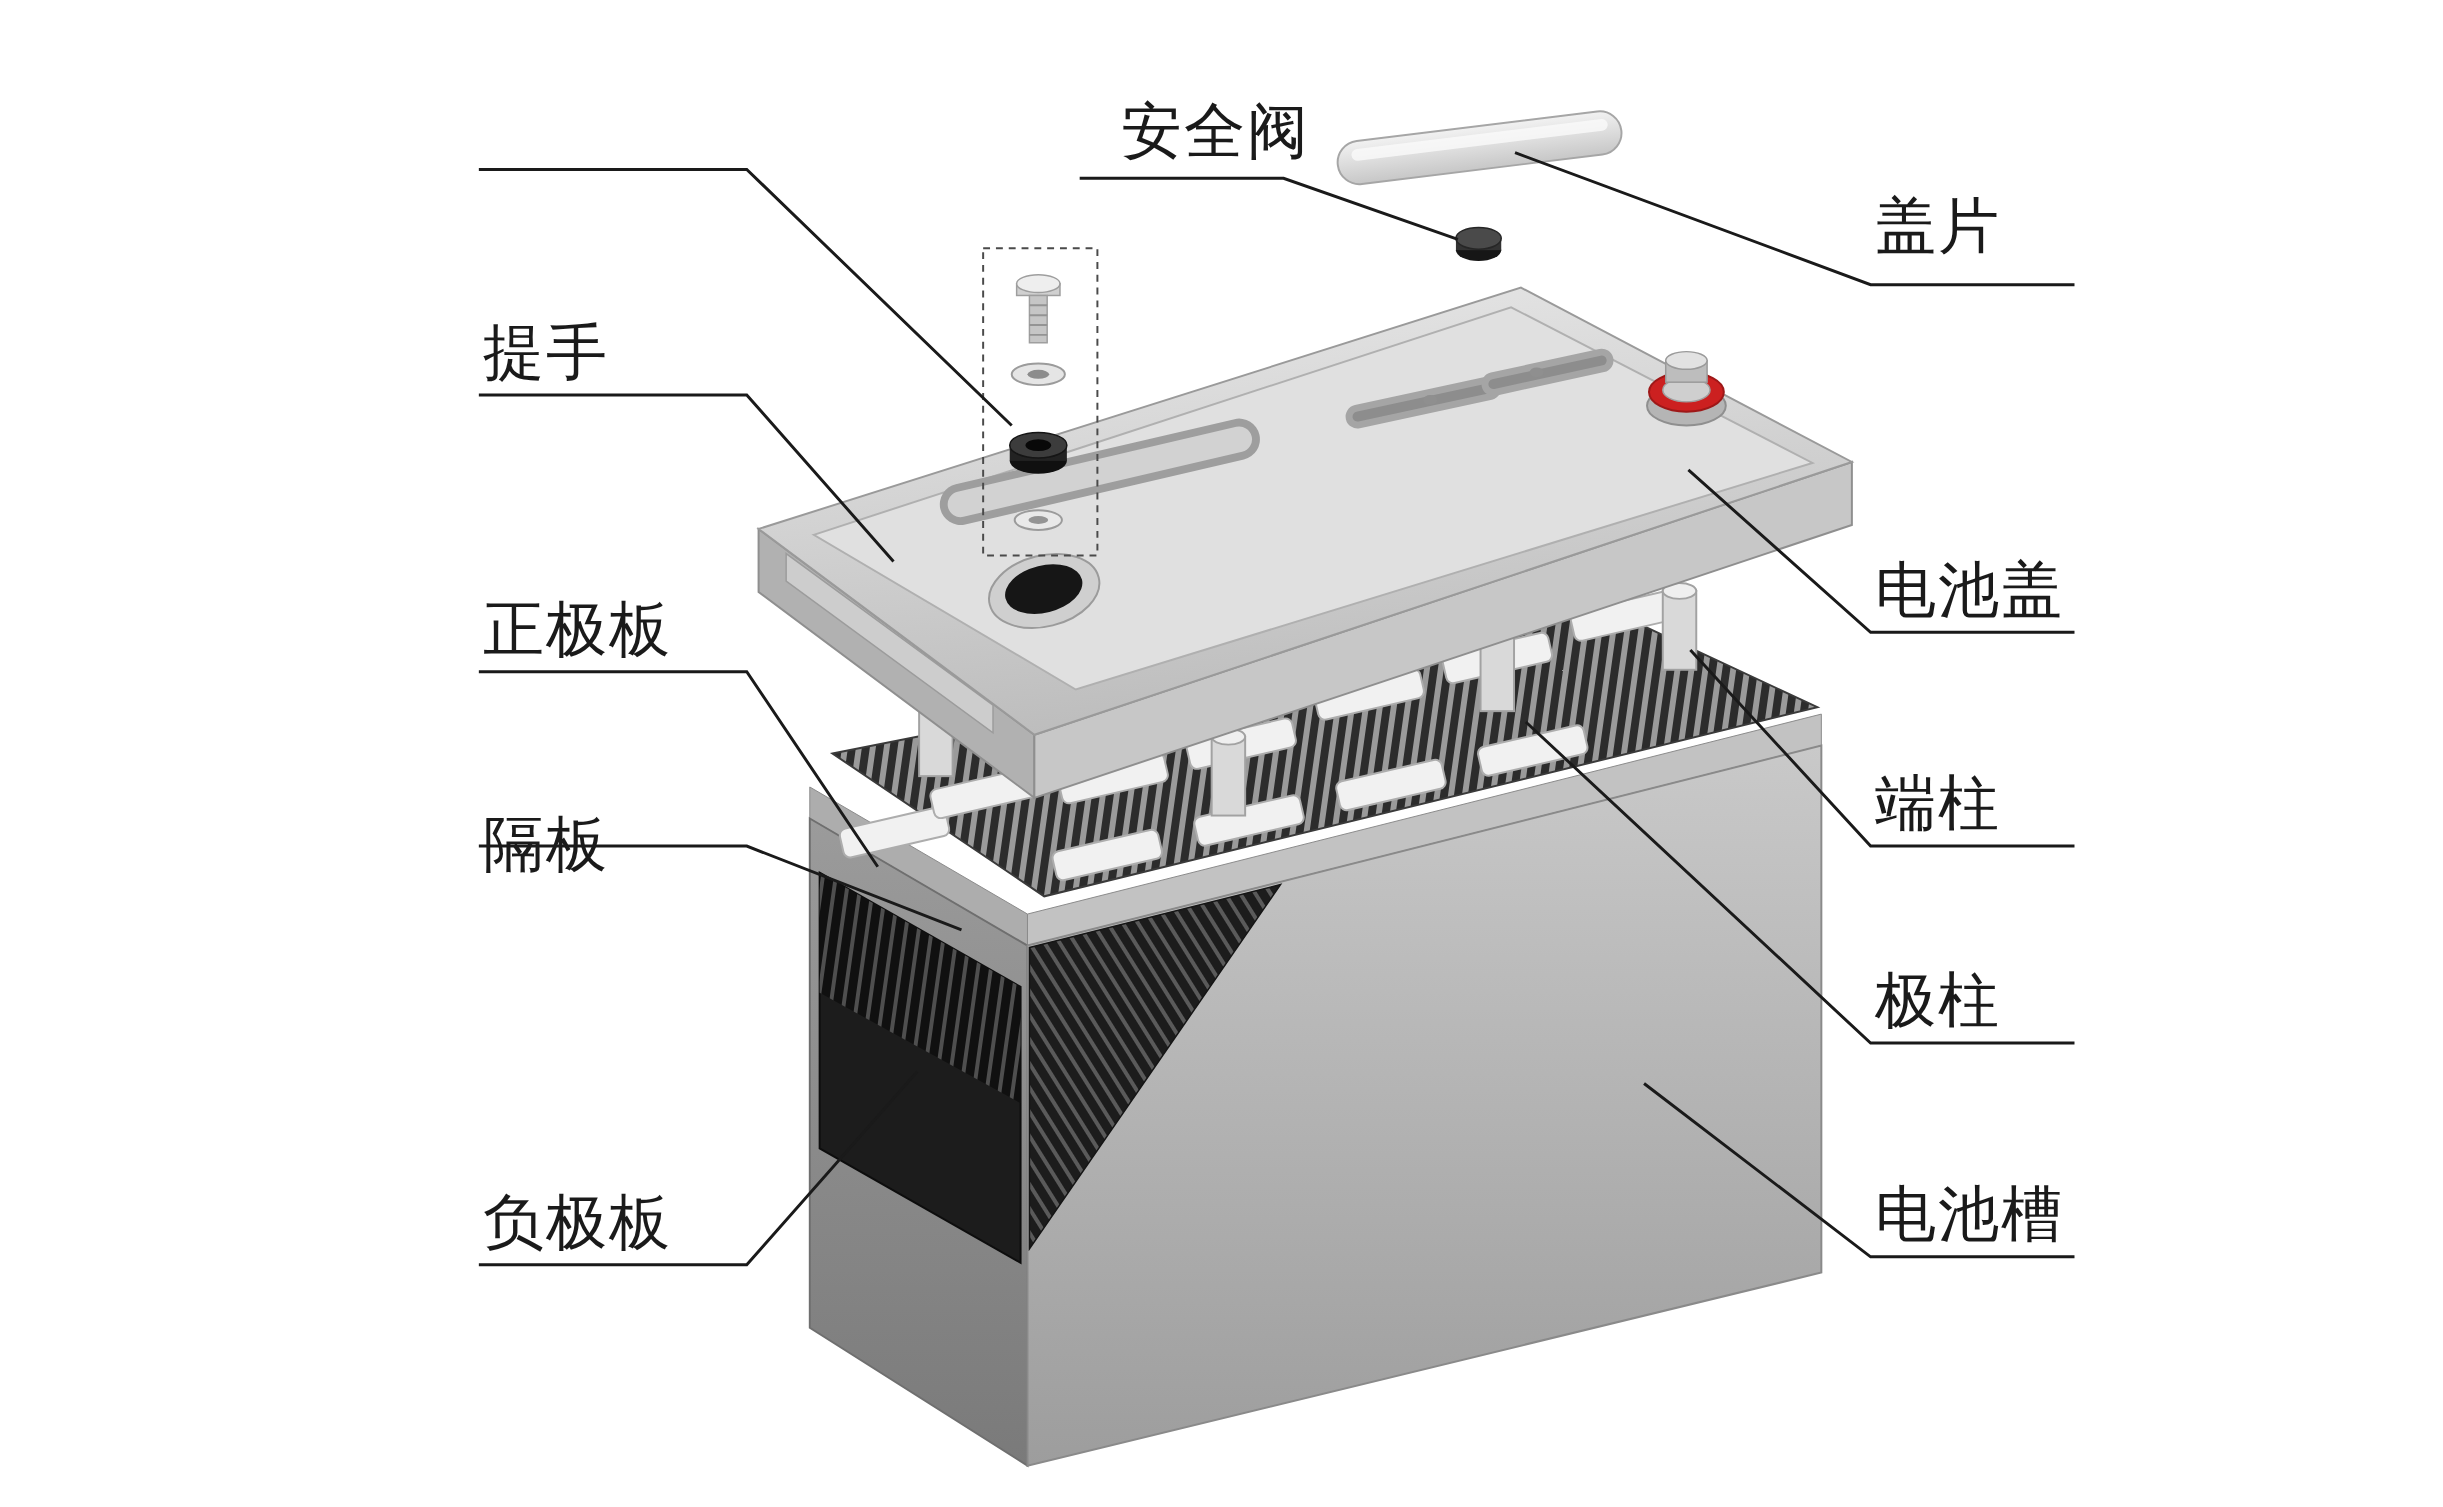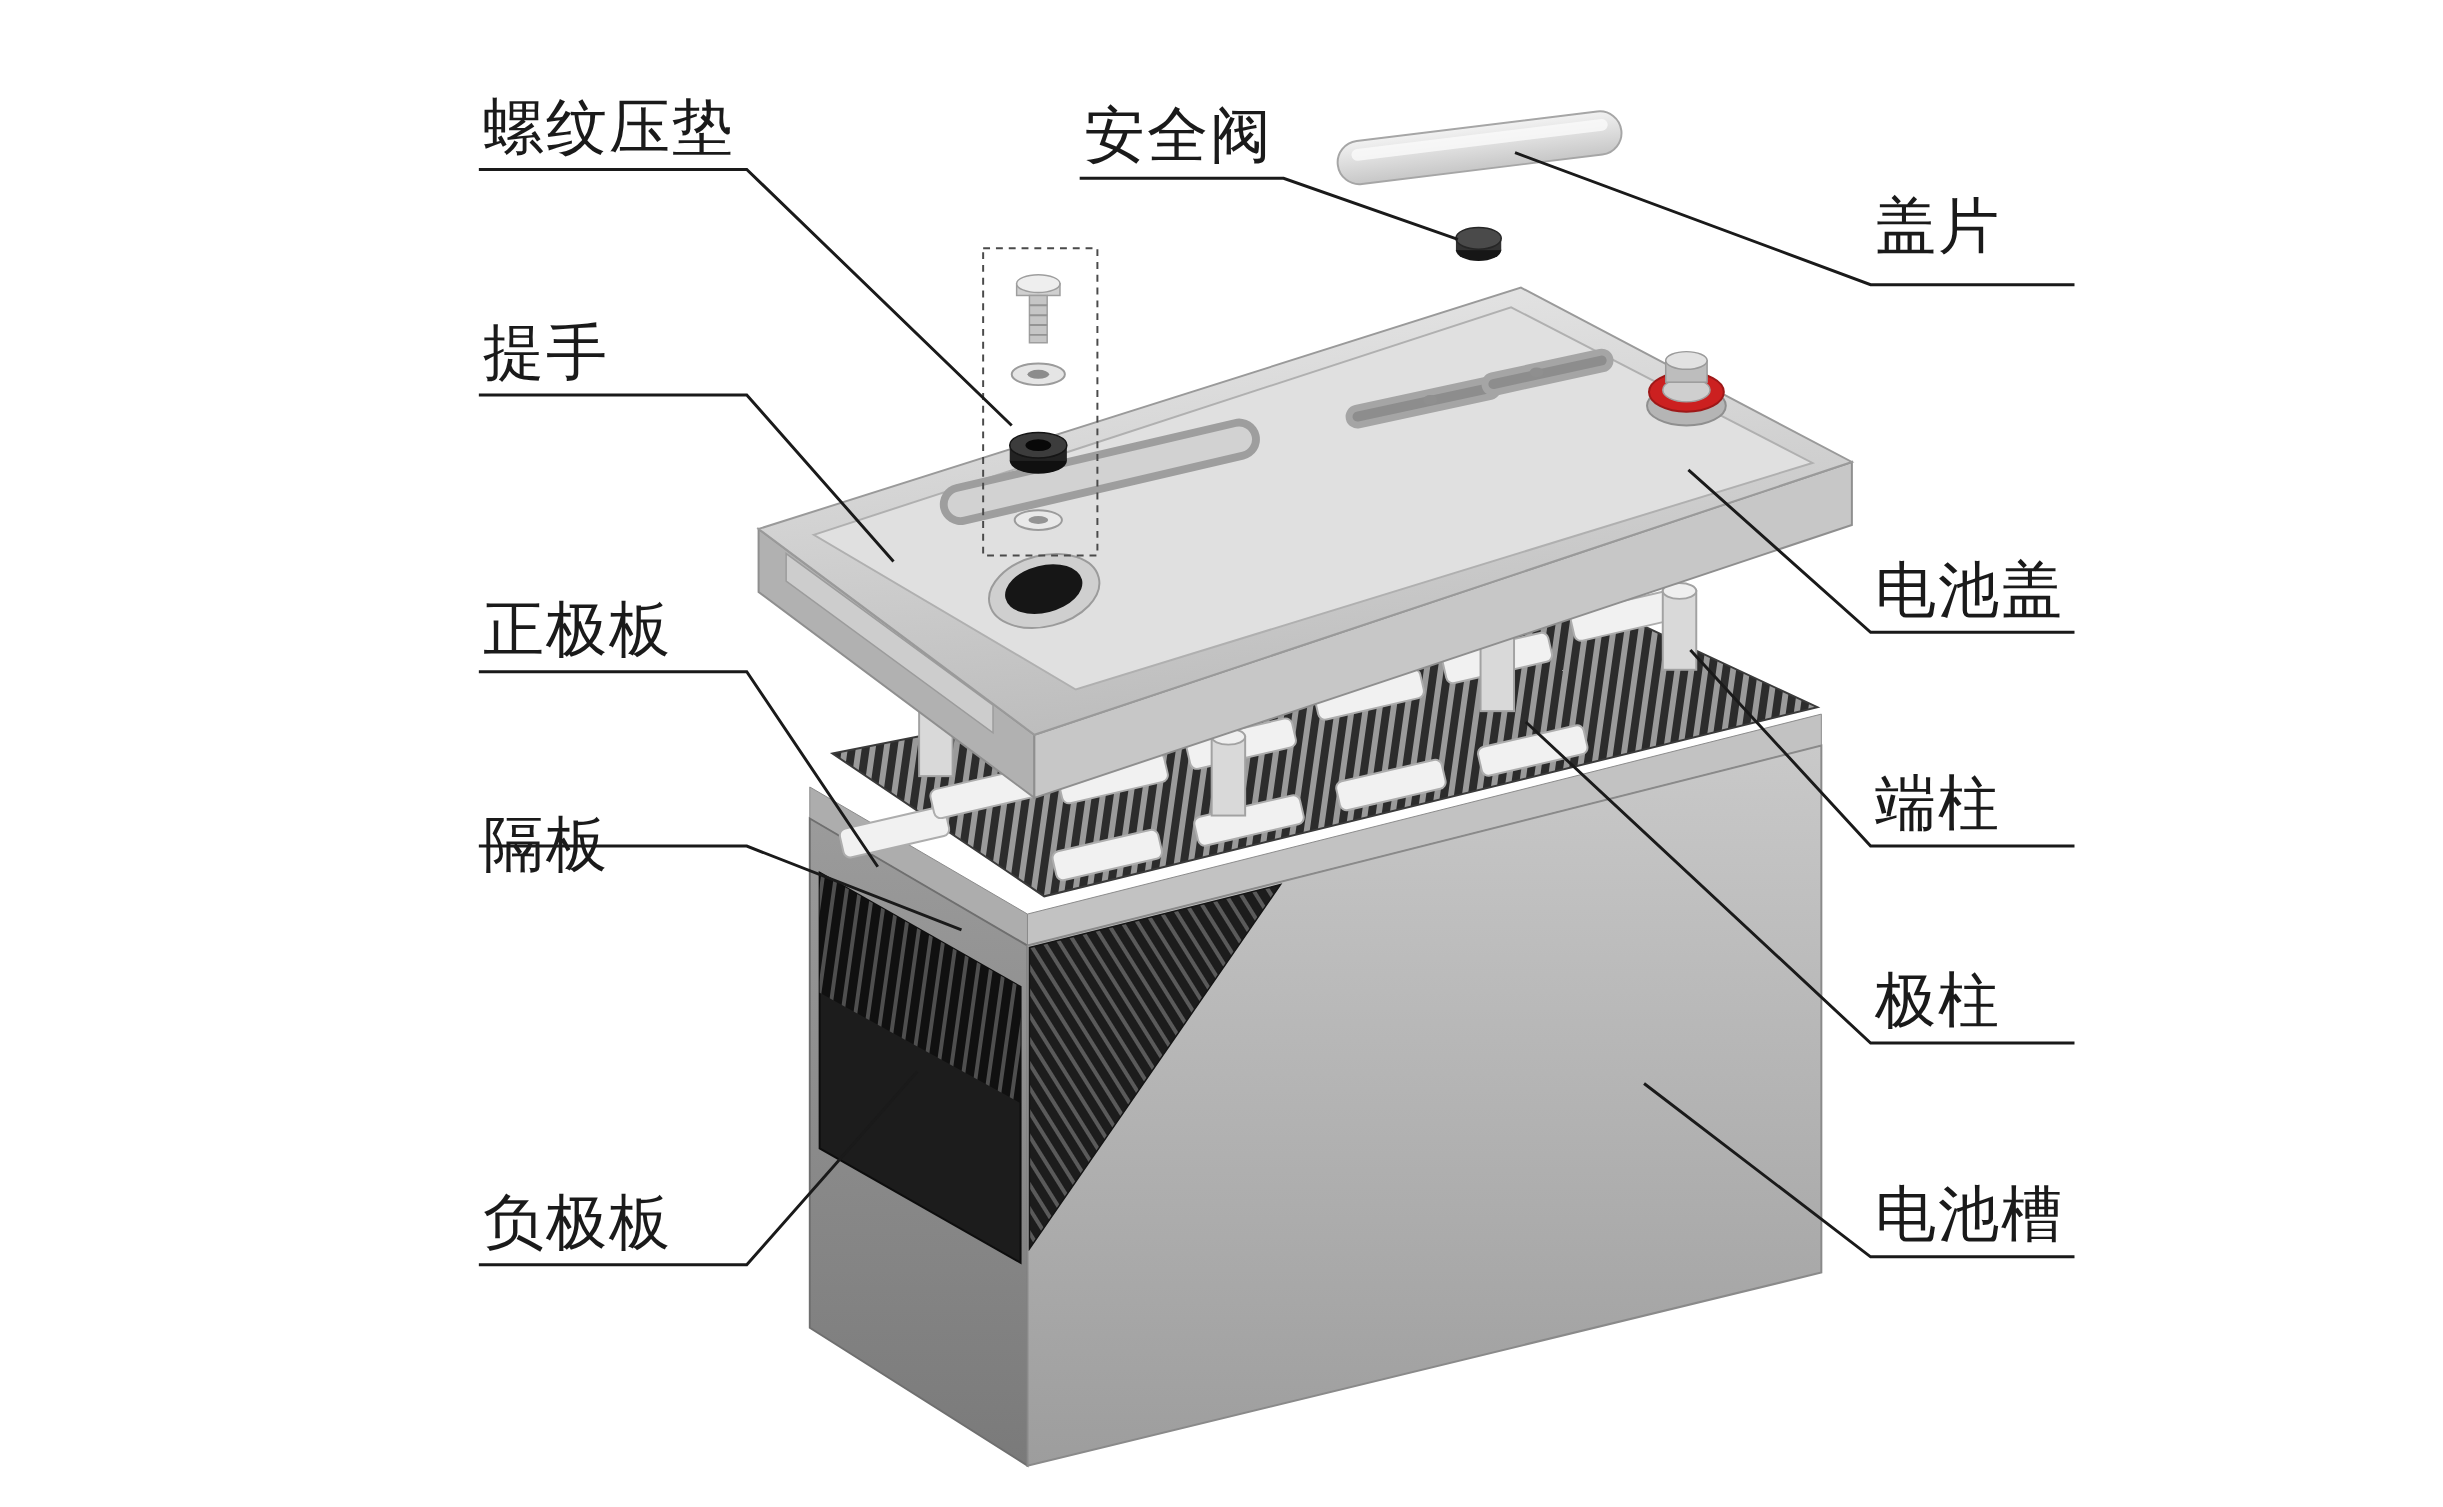--- a/index.html
+++ b/index.html
@@ -18,21 +18,21 @@
     color:#1a1a1a;
     white-space:nowrap;
     line-height:1;
     font-weight:normal;
   }
   [data-name="label-threaded-washer"]   { left:483px;  top:97px;  }
   [data-name="label-handle"]            { left:483px;  top:322px; }
   [data-name="label-positive-plate"]    { left:483px;  top:599px; }
   [data-name="label-separator"]         { left:483px;  top:773px;margin-top:41px; }
   [data-name="label-negative-plate"]    { left:483px;  top:1192px;}
-  [data-name="label-safety-valve"]      { left:1084px; top:105px; }
+  [data-name="label-safety-valve"]      { left:1121px; top:105px;font-family:Liberation Mono, monospace; }
   [data-name="label-cover-strip"]       { left:1875px; top:196px; }
   [data-name="label-battery-cover"]     { left:1875px; top:560px; }
   [data-name="label-terminal-post"]     { left:1875px; top:773px;text-align:right; }
   [data-name="label-pole-post"]         { left:1875px; top:970px; }
   [data-name="label-battery-container"] { left:1875px; top:1184px;text-align:right;}
 </style>
 </head>
 <body>
 
 <div class="stage" data-name="diagram-canvas">
@@ -197,21 +197,20 @@
       <path data-name="leader-negative-plate" d="M486 1284 H758 L931 1088"></path>
       <path data-name="leader-safety-valve" d="M1096 181 H1303 L1480 243"></path>
       <path data-name="leader-cover-strip" d="M2106 289 H1899 L1538 155"></path>
       <path data-name="leader-battery-cover" d="M2106 642 H1899 L1714 477"></path>
       <path data-name="leader-terminal-post" d="M2106 859 H1899 L1716 660"></path>
       <path data-name="leader-pole-post" d="M2106 1059 H1899 L1549 733"></path>
       <path data-name="leader-battery-container" d="M2106 1276 H1899 L1669 1100"></path>
     </g>
   </svg>
 
-  <div class="label" data-name="label-threaded-washer">螺纹压垫</div>
   <div class="label" data-name="label-handle">提手</div>
   <div class="label" data-name="label-positive-plate">正极板</div>
   <div class="label" data-name="label-separator">隔板</div>
   <div class="label" data-name="label-negative-plate">负极板</div>
   <div class="label" data-name="label-safety-valve">安全阀</div>
   <div class="label" data-name="label-cover-strip">盖片</div>
   <div class="label" data-name="label-battery-cover">电池盖</div>
   <div class="label" data-name="label-terminal-post">端柱</div>
   <div class="label" data-name="label-pole-post">极柱</div>
   <div class="label" data-name="label-battery-container">电池槽</div>

